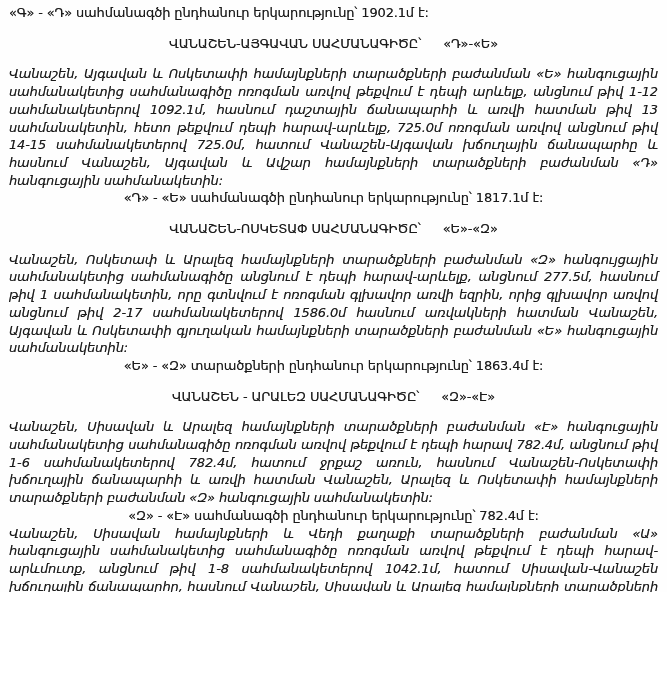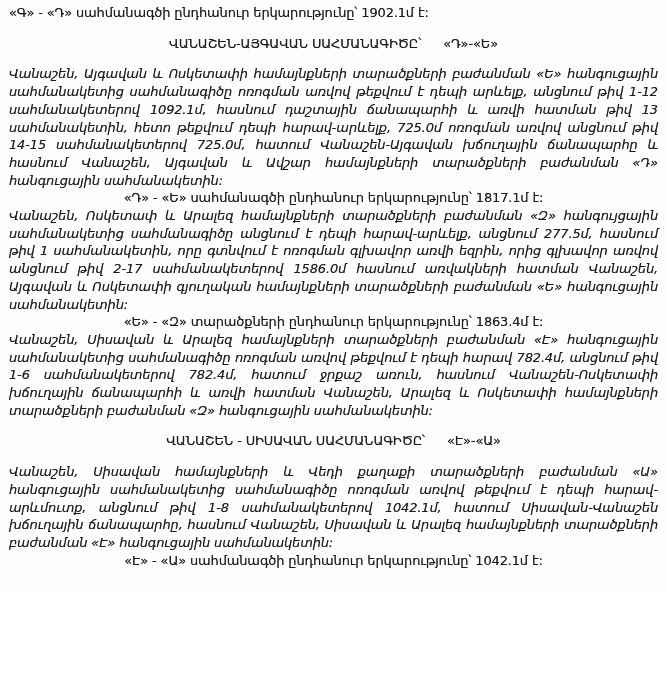--- a/index.html
+++ b/index.html
@@ -53,29 +53,33 @@
 
   <div>
     <div class="section-heading">
       <span>ՎԱՆԱՇԵՆ-ԱՅԳԱՎԱՆ ՍԱՀՄԱՆԱԳԻԾԸ՝</span><span class="range">«Դ»-«Ե»</span>
     </div>
     <div class="body-text">Վանաշեն, Այգավան և Ոսկետափի համայնքների տարածքների բաժանման «Ե» հանգուցային սահմանակետից սահմանագիծը ոռոգման առվով թեքվում է դեպի արևելք, անցնում թիվ 1-12 սահմանակետերով 1092.1մ, հասնում դաշտային ճանապարհի և առվի հատման թիվ 13 սահմանակետին, հետո թեքվում դեպի հարավ-արևելք, 725.0մ ոռոգման առվով անցնում թիվ 14-15 սահմանակետերով 725.0մ, հատում Վանաշեն-Այգավան խճուղային ճանապարհը և հասնում Վանաշեն, Այգավան և Ավշար համայնքների տարածքների բաժանման «Դ» հանգուցային սահմանակետին:</div>
     <div class="length-line">«Դ» - «Ե» սահմանագծի ընդհանուր երկարությունը՝ 1817.1մ է:</div>
   </div>
 
   <div>
+    <div class="section-heading">
+      <span>ՎԱՆԱՇԵՆ-ՈՍԿԵՏԱՓ ՍԱՀՄԱՆԱԳԻԾԸ՝</span><span class="range">«Ե»-«Զ»</span>
+    </div>
     <div class="body-text">Վանաշեն, Ոսկետափ և Արալեզ համայնքների տարածքների բաժանման «Զ» հանգույցային սահմանակետից սահմանագիծը անցնում է դեպի հարավ-արևելք, անցնում 277.5մ, հասնում թիվ 1 սահմանակետին, որը գտնվում է ոռոգման գլխավոր առվի եզրին, որից գլխավոր առվով անցնում թիվ 2-17 սահմանակետերով 1586.0մ հասնում առվակների հատման Վանաշեն, Այգավան և Ոսկետափի գյուղական համայնքների տարածքների բաժանման «Ե» հանգուցային սահմանակետին:</div>
     <div class="length-line">«Ե» - «Զ» տարածքների ընդհանուր երկարությունը՝ 1863.4մ է:</div>
   </div>
 
   <div>
+    <div class="section-heading">
+      <span>ՎԱՆԱՇԵՆ - ԱՐԱԼԵԶ ՍԱՀՄԱՆԱԳԻԾԸ՝</span><span class="range">«Զ»-«Է»</span>
+    </div>
     <div class="body-text">Վանաշեն, Սիսավան և Արալեզ համայնքների տարածքների բաժանման «Է» հանգուցային սահմանակետից սահմանագիծը ոռոգման առվով թեքվում է դեպի հարավ 782.4մ, անցնում թիվ 1-6 սահմանակետերով 782.4մ, հատում ջրքաշ առուն, հասնում Վանաշեն-Ոսկետափի խճուղային ճանապարհի և առվի հատման Վանաշեն, Արալեզ և Ոսկետափի համայնքների տարածքների բաժանման «Զ» հանգուցային սահմանակետին:</div>
+    <div class="length-line">«Զ» - «Է» սահմանագծի ընդհանուր երկարությունը՝ 782.4մ է:</div>
   </div>
 
   <div>
-    <div class="section-heading">
-      <span>ՎԱՆԱՇԵՆ - ՍԻՍԱՎԱՆ ՍԱՀՄԱՆԱԳԻԾԸ՝</span><span class="range">«Է»-«Ա»</span>
-    </div>
     <div class="body-text">Վանաշեն, Սիսավան համայնքների և Վեդի քաղաքի տարածքների բաժանման «Ա» հանգուցային սահմանակետից սահմանագիծը ոռոգման առվով թեքվում է դեպի հարավ-արևմուտք, անցնում թիվ 1-8 սահմանակետերով 1042.1մ, հատում Սիսավան-Վանաշեն խճուղային ճանապարհը, հասնում Վանաշեն, Սիսավան և Արալեզ համայնքների տարածքների բաժանման «Է» հանգուցային սահմանակետին:</div>
     <div class="length-line">«Է» - «Ա» սահմանագծի ընդհանուր երկարությունը՝ 1042.1մ է:</div>
   </div>
 
 </div>
 
 </body></html>

